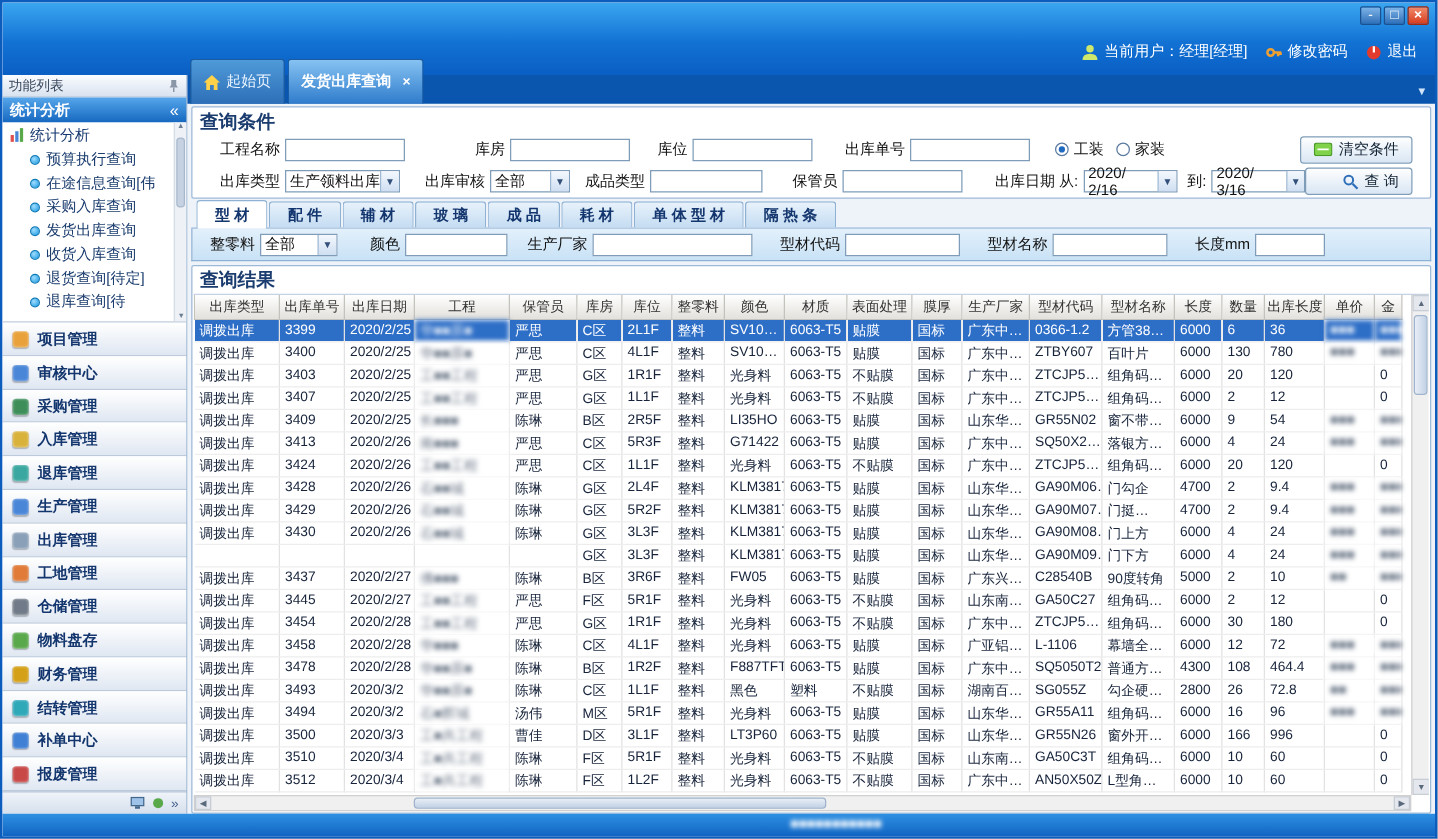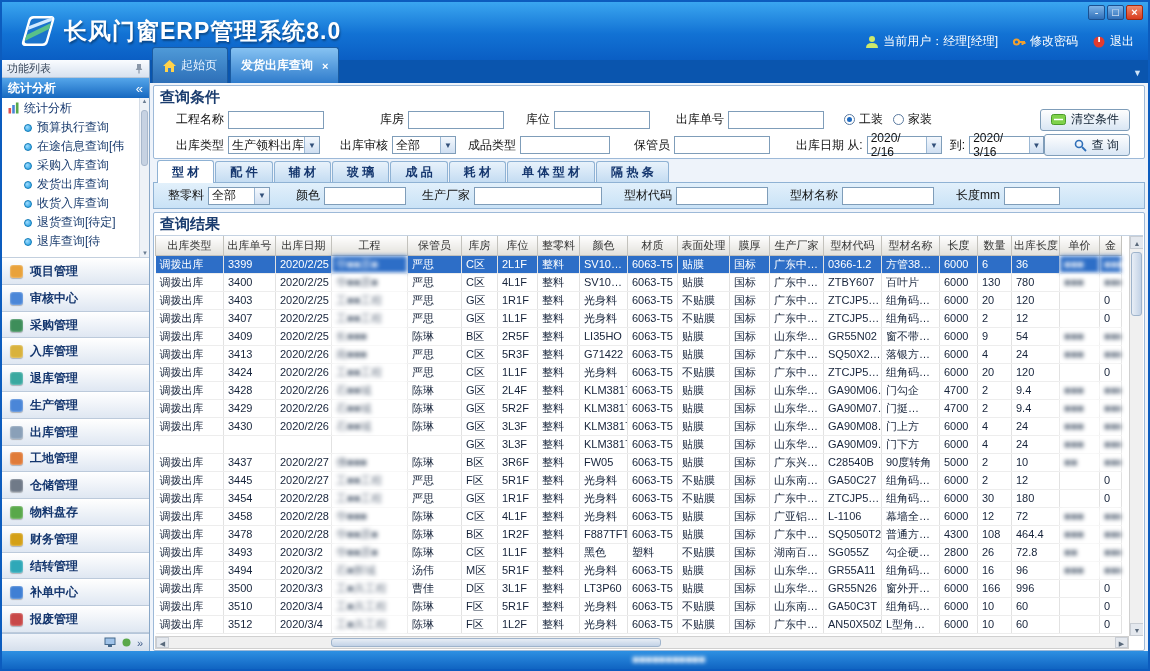--- a/index.html
+++ b/index.html
@@ -100,31 +100,20 @@
   
   .statusbar{height:18px;flex:none;background:linear-gradient(180deg,#2e90e2,#1064c2);position:relative;}
   .statusbar .sb-text{position:absolute;left:55%;top:2px;color:#fff;font-size:11px;}
 </style>
 </head>
 <body>
 
 <div class="window">
 
   <div class="titlebar">
-    <div class="logo-wrap">
-      <svg width="40" height="34" viewBox="0 0 40 34">
-        <g transform="skewX(-16)">
-          <rect x="14" y="2" width="26" height="30" rx="4" fill="#ffffff"></rect>
-          <rect x="16.5" y="4.5" width="21" height="25" rx="3" fill="#1b74cc"></rect>
-          <path d="M16.5 21 L37.5 9 L37.5 15 L16.5 27 Z" fill="#58c08a"></path>
-          <path d="M16.5 12 L37.5 3 L37.5 7 L16.5 16 Z" fill="#cfe8ff"></path>
-        </g>
-      </svg>
-      <span class="app-title">长风门窗ERP管理系统8.0</span>
-    </div>
     <div class="titlebar-right">
       <span class="tb-item">
         <svg width="14" height="14" viewBox="0 0 14 14">
             <circle cx="7" cy="4" r="3" fill="#cde86b"></circle>
             <path d="M1 13 Q1 8 7 8 Q13 8 13 13 Z" fill="#cde86b"></path>
           </svg>
         <span>当前用户：经理[经理]</span>
       </span>
       <span class="tb-item">
         <svg width="14" height="14" viewBox="0 0 14 14">

